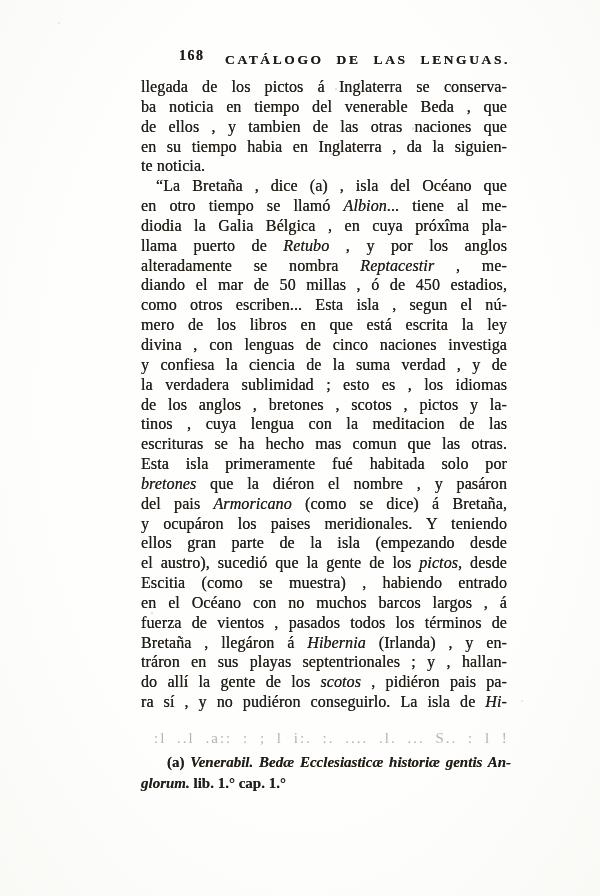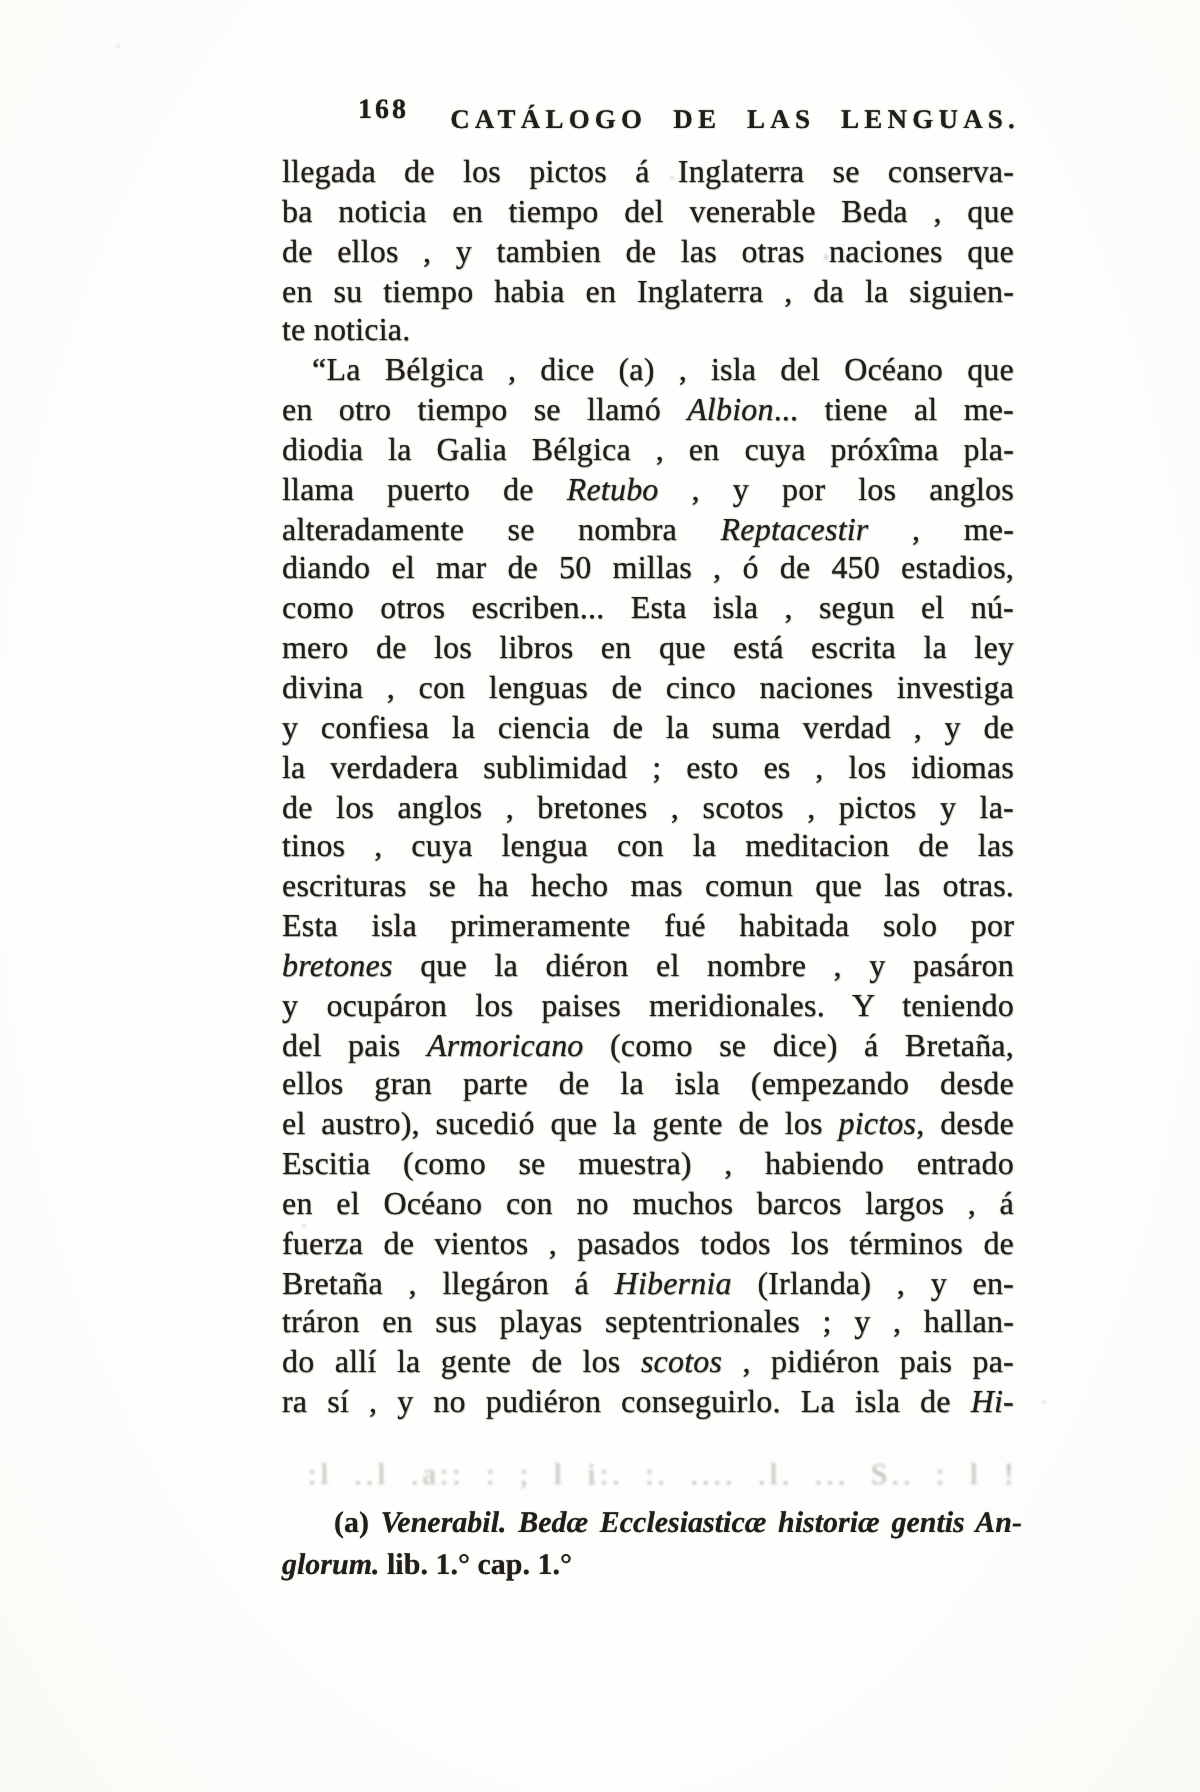--- a/index.html
+++ b/index.html
@@ -73,38 +73,38 @@
 
   <div class="body-text">
       <div class="paragraph">
         <div class="line"><span>llegada de los pictos á Inglaterra se conserva-</span></div>
         <div class="line"><span>ba noticia en tiempo del venerable Beda , que</span></div>
         <div class="line"><span>de ellos , y tambien de las otras naciones que</span></div>
         <div class="line"><span>en su tiempo habia en Inglaterra , da la siguien-</span></div>
         <div class="line nofill"><span>te noticia.</span></div>
       </div>
       <div class="paragraph">
-        <div class="line indent"><span>“La Bélgica , dice (a) , isla del Océano que</span></div>
+        <div class="line indent"><span>“La Bretaña , dice (a) , isla del Océano que</span></div>
         <div class="line"><span>en otro tiempo se llamó </span><em>Albion</em><span>... tiene al me-</span></div>
         <div class="line"><span>diodia la Galia Bélgica , en cuya próxîma pla-</span></div>
         <div class="line"><span>llama puerto de </span><em>Retubo</em><span> , y por los anglos</span></div>
         <div class="line"><span>alteradamente se nombra </span><em>Reptacestir</em><span> , me-</span></div>
         <div class="line"><span>diando el mar de 50 millas , ó de 450 estadios,</span></div>
         <div class="line"><span>como otros escriben... Esta isla , segun el nú-</span></div>
         <div class="line"><span>mero de los libros en que está escrita la ley</span></div>
         <div class="line"><span>divina , con lenguas de cinco naciones investiga</span></div>
         <div class="line"><span>y confiesa la ciencia de la suma verdad , y de</span></div>
         <div class="line"><span>la verdadera sublimidad ; esto es , los idiomas</span></div>
         <div class="line"><span>de los anglos , bretones , scotos , pictos y la-</span></div>
         <div class="line"><span>tinos , cuya lengua con la meditacion de las</span></div>
         <div class="line"><span>escrituras se ha hecho mas comun que las otras.</span></div>
         <div class="line"><span>Esta isla primeramente fué habitada solo por</span></div>
         <div class="line"><em>bretones</em><span> que la diéron el nombre , y pasáron</span></div>
+        <div class="line"><span>del pais </span><em>Armoricano</em><span> (como se dice) á Bretaña,</span></div>
         <div class="line"><span>y ocupáron los paises meridionales. Y teniendo</span></div>
-        <div class="line"><span>del pais </span><em>Armoricano</em><span> (como se dice) á Bretaña,</span></div>
         <div class="line"><span>ellos gran parte de la isla (empezando desde</span></div>
         <div class="line"><span>el austro), sucedió que la gente de los </span><em>pictos</em><span>, desde</span></div>
         <div class="line"><span>Escitia (como se muestra) , habiendo entrado</span></div>
         <div class="line"><span>en el Océano con no muchos barcos largos , á</span></div>
         <div class="line"><span>fuerza de vientos , pasados todos los términos de</span></div>
         <div class="line"><span>Bretaña , llegáron á </span><em>Hibernia</em><span> (Irlanda) , y en-</span></div>
         <div class="line"><span>tráron en sus playas septentrionales ; y , hallan-</span></div>
         <div class="line"><span>do allí la gente de los </span><em>scotos</em><span> , pidiéron pais pa-</span></div>
         <div class="line"><span>ra sí , y no pudiéron conseguirlo. La isla de </span><em>Hi-</em></div>
       </div>

